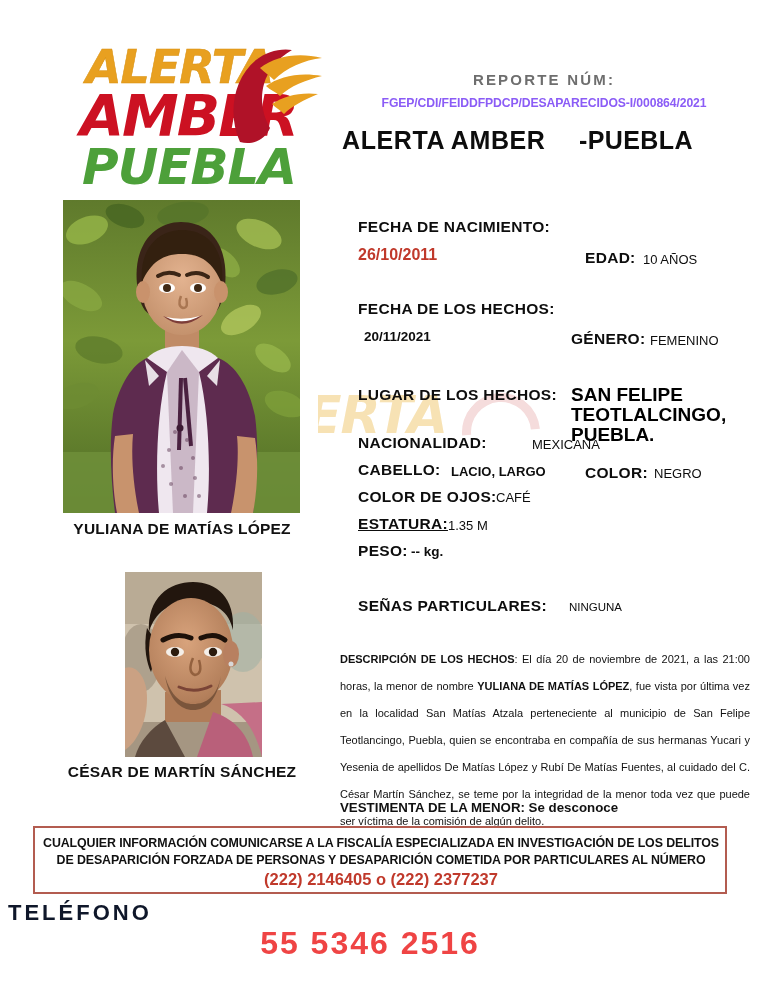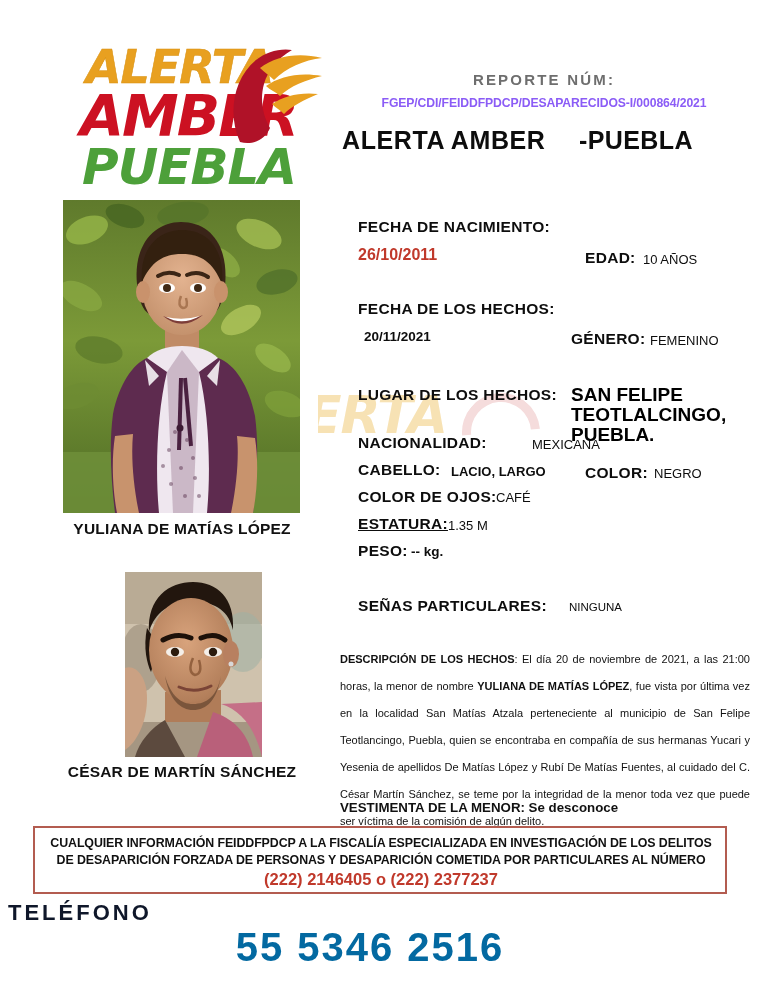--- a/index.html
+++ b/index.html
@@ -286,24 +286,24 @@
     font-weight: bold;
     letter-spacing: 3px;
     color: #0f172a;
     z-index: 3;
     margin-left: 8px;
   }
   .tel-number {
     position: absolute;
     left: 0; top: 925px; width: 740px;
     text-align: center;
-    font-size: 40px;
+    font-size: 32px;
     font-weight: bold;
     letter-spacing: 2px;
-    color: #0369a1;
+    color: #ef4444;
     z-index: 3;
   }
 </style>
 </head>
 <body>
 
 <div class="watermark">
   <div class="wm-line1">ERTA</div>
   <div class="wm-swoosh"></div>
 </div>
@@ -498,19 +498,19 @@
   <div class="fld-value" style="left:237px; top:601px; font-size:11.5px;">NINGUNA</div>
 
   <div class="desc-block">
     <b>DESCRIPCIÓN DE LOS HECHOS</b><span>: El día 20 de noviembre de 2021, a las 21:00 horas, la menor de nombre </span><b>YULIANA DE MATÍAS LÓPEZ</b><span>, fue vista por última vez en la localidad San Matías Atzala perteneciente al municipio de San Felipe Teotlancingo, Puebla, quien se encontraba en compañía de sus hermanas Yucari y Yesenia de apellidos De Matías López y Rubí De Matías Fuentes, al cuidado del C. César Martín Sánchez, se teme por la integridad de la menor toda vez que puede ser víctima de la comisión de algún delito.</span>
   </div>
 
   <div class="vest">VESTIMENTA DE LA MENOR: Se desconoce</div>
 </div>
 
 <div class="contact-box">
-  <div class="contact-line cl1">CUALQUIER INFORMACIÓN FEIDDFPDCP A LA FISCALÍA ESPECIALIZADA EN INVESTIGACIÓN DE LOS DELITOS</div>
+  <div class="contact-line cl1">CUALQUIER INFORMACIÓN COMUNICARSE A LA FISCALÍA ESPECIALIZADA EN INVESTIGACIÓN DE LOS DELITOS</div>
   <div class="contact-line cl2">DE DESAPARICIÓN FORZADA DE PERSONAS Y DESAPARICIÓN COMETIDA POR PARTICULARES AL NÚMERO</div>
   <div class="contact-phones">(222) 2146405 o (222) 2377237</div>
 </div>
 
 <div class="tel-label">TELÉFONO</div>
 <div class="tel-number">55 5346 2516</div>
 
 </body></html>

